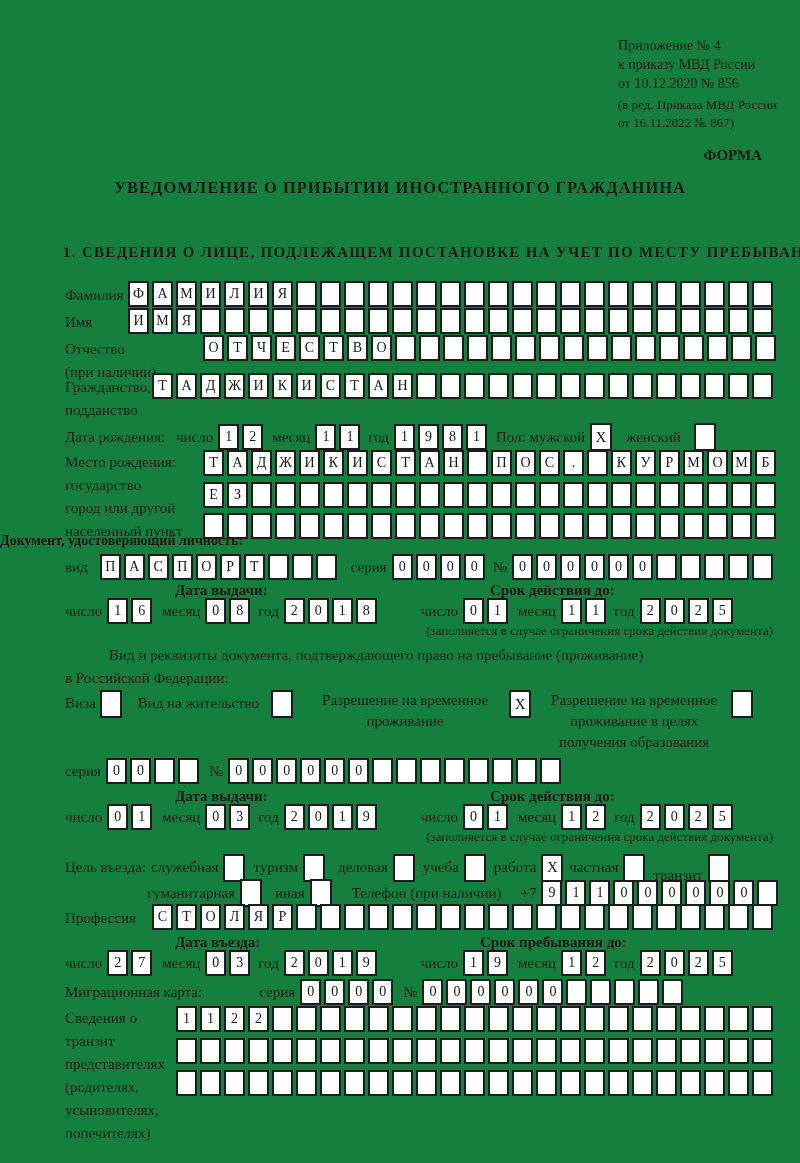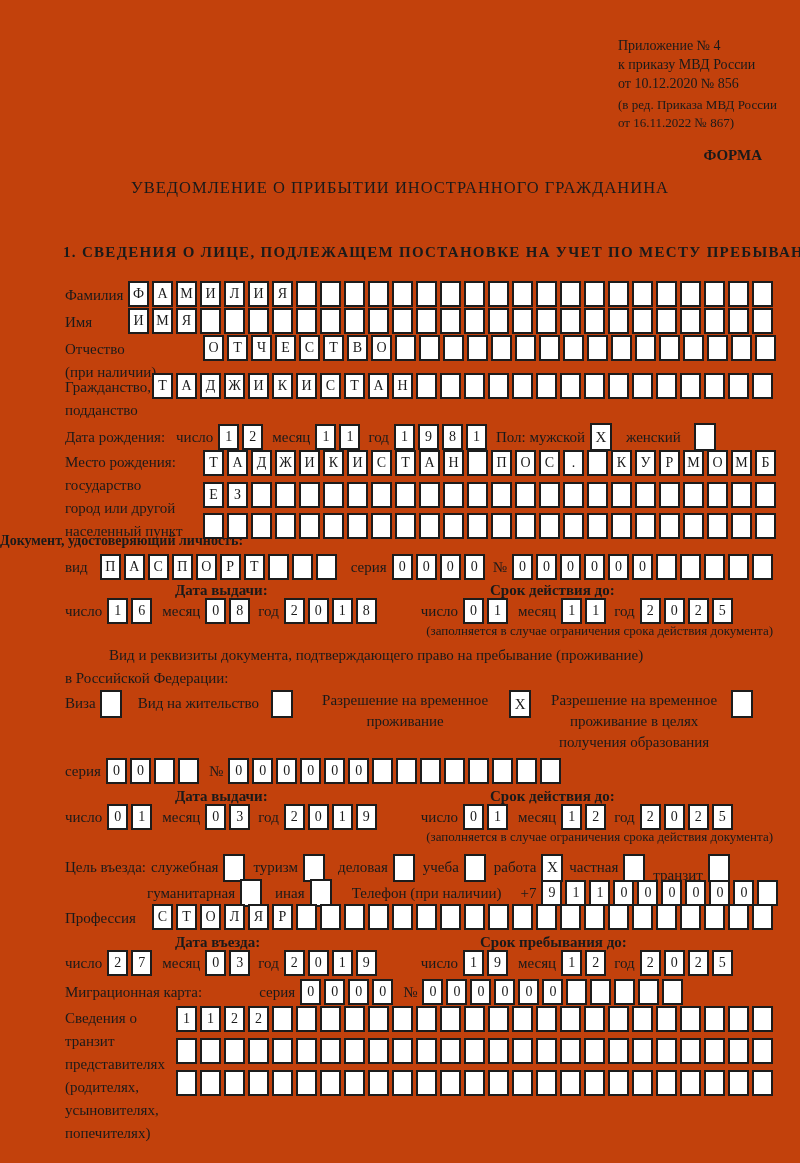--- a/index.html
+++ b/index.html
@@ -1,37 +1,37 @@
 <!DOCTYPE html>
 <html><head>
 <meta charset="utf-8">
 <style>
   html,body{margin:0;padding:0;background:#e8e8e8;}
   .page{
-    position:relative;width:800px;height:1163px;margin:0 auto;background:#c2410c;
+    position:relative;width:800px;height:1163px;margin:0 auto;background:#15803d;
     font-family:"Liberation Serif","DejaVu Serif",serif;color:#1a1a1a;overflow:hidden;
   }
   .abs{position:absolute;}
   .row{position:absolute;display:flex;align-items:center;}
   .lbl{font-size:15px;white-space:nowrap;}
   .bold{font-weight:bold;}
   .cellrow{display:flex;gap:3px;}
   .cell{
     box-sizing:border-box;flex:0 0 21px;width:21px;height:26px;border:2px solid #1c1c1c;
     display:flex;align-items:center;justify-content:center;
     font-size:14px;line-height:1;background:#fff;
   }
   .cb{
     box-sizing:border-box;width:22px;height:28px;border:2px solid #1c1c1c;
     display:inline-flex;align-items:center;justify-content:center;
     font-size:15px;background:#fff;flex:0 0 22px;
   }
   .annex{font-size:14px;line-height:19px;}
   .annex-rev{font-size:13px;line-height:18px;margin-top:3px;}
-  .title-line{width:800px;text-align:center;font-weight:normal;font-size:16.5px;letter-spacing:1px;}
+  .title-line{width:800px;text-align:center;font-weight:bold;font-size:16.5px;letter-spacing:1px;}
   .blank-line{display:inline-block;width:56px;height:13px;border-bottom:2px solid #1c1c1c;margin-left:10px;}
   .sec-head{font-weight:bold;font-size:15px;letter-spacing:1.3px;white-space:nowrap;}
   .center-head{width:676px;text-align:left;font-weight:bold;font-size:14px;}
   .note{font-size:13px;white-space:nowrap;}
   .dlbl{font-size:15px;white-space:nowrap;margin:0 5px 0 0;}
   .optlbl{font-size:15px;text-align:center;line-height:21px;}
 </style>
 </head>
 <body>
 

